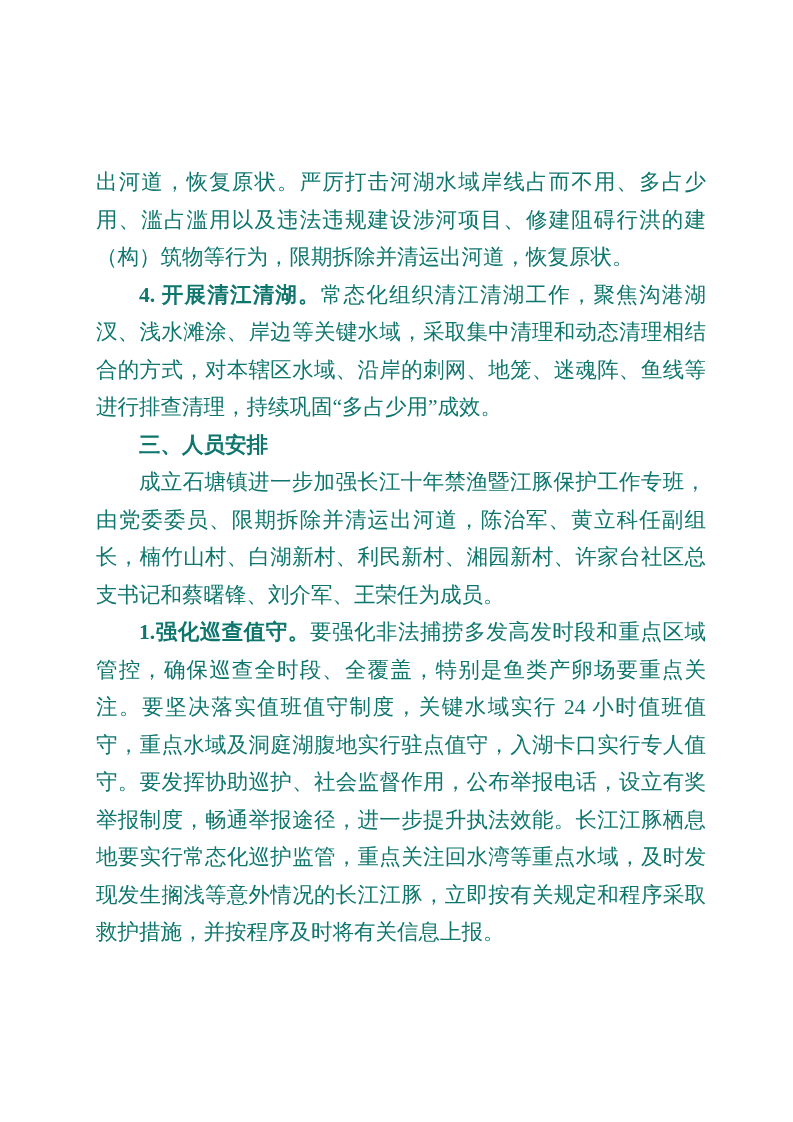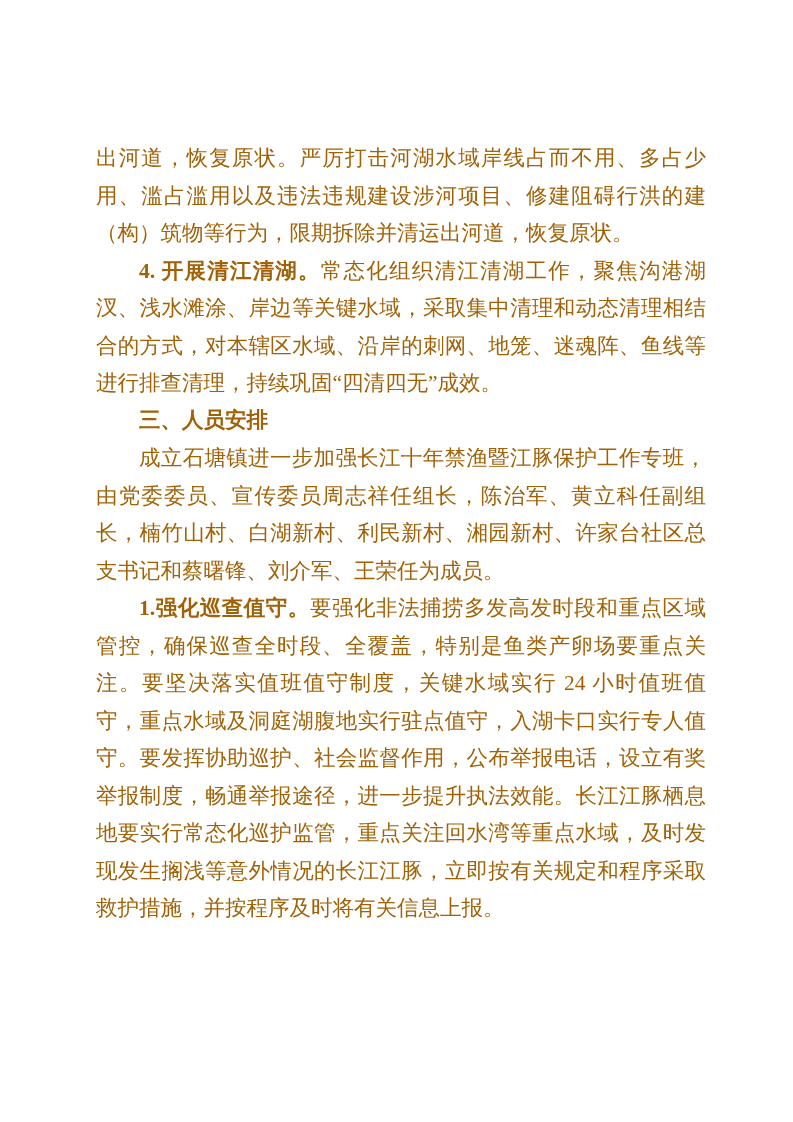--- a/index.html
+++ b/index.html
@@ -10,59 +10,59 @@
   .page {
     position: relative;
     width: 793px;
     height: 1122px;
     background: #ffffff;
     overflow: hidden;
   }
   .content {
     position: absolute;
     left: 96px;
-    top: 140px;
+    top: 164px;
     width: 610px;
-    color: #a16207;
+    color: #0f766e;
   }
   .para {
     margin: 0;
     font-family: "Liberation Serif", "DejaVu Serif", serif;
     font-size: 21.5px;
     line-height: 37.5px;
     text-align: justify;
     text-justify: inter-ideograph;
     word-break: break-all;
   }
   .para.indent {
     text-indent: 43px;
   }
   .lead {
     font-weight: bold;
   }
   .heading {
     margin: 0;
-    font-family: Liberation Mono, monospace;
+    font-family: Liberation Serif, serif;
     font-weight: bold;
     font-size: 21.5px;
     line-height: 37.5px;
     text-indent: 43px;
   }
 </style>
 </head>
 <body>
 
 <div class="page">
   <div class="content">
 
     <p class="para"><span>出河道，恢复原状。严厉打击河湖水域岸线占而不用、多占少用、滥占滥用以及违法违规建设涉河项目、修建阻碍行洪的建（构）筑物等行为，限期拆除并清运出河道，恢复原状。</span></p>
 
-    <p class="para indent"><span class="lead">4. 开展清江清湖。</span><span>常态化组织清江清湖工作，聚焦沟港湖汊、浅水滩涂、岸边等关键水域，采取集中清理和动态清理相结合的方式，对本辖区水域、沿岸的刺网、地笼、迷魂阵、鱼线等进行排查清理，持续巩固“四清四无”成效。</span></p>
+    <p class="para indent"><span class="lead">4. 开展清江清湖。</span><span>常态化组织清江清湖工作，聚焦沟港湖汊、浅水滩涂、岸边等关键水域，采取集中清理和动态清理相结合的方式，对本辖区水域、沿岸的刺网、地笼、迷魂阵、鱼线等进行排查清理，持续巩固“多占少用”成效。</span></p>
 
     <h3 class="heading">三、人员安排</h3>
 
-    <p class="para indent"><span>成立石塘镇进一步加强长江十年禁渔暨江豚保护工作专班，由党委委员、宣传委员周志祥任组长，陈治军、黄立科任副组长，楠竹山村、白湖新村、利民新村、湘园新村、许家台社区总支书记和蔡曙锋、刘介军、王荣任为成员。</span></p>
+    <p class="para indent"><span>成立石塘镇进一步加强长江十年禁渔暨江豚保护工作专班，由党委委员、限期拆除并清运出河道，陈治军、黄立科任副组长，楠竹山村、白湖新村、利民新村、湘园新村、许家台社区总支书记和蔡曙锋、刘介军、王荣任为成员。</span></p>
 
 
     <p class="para indent"><span class="lead">1.强化巡查值守。</span><span>要强化非法捕捞多发高发时段和重点区域管控，确保巡查全时段、全覆盖，特别是鱼类产卵场要重点关注。要坚决落实值班值守制度，关键水域实行 24 小时值班值守，重点水域及洞庭湖腹地实行驻点值守，入湖卡口实行专人值守。要发挥协助巡护、社会监督作用，公布举报电话，设立有奖举报制度，畅通举报途径，进一步提升执法效能。长江江豚栖息地要实行常态化巡护监管，重点关注回水湾等重点水域，及时发现发生搁浅等意外情况的长江江豚，立即按有关规定和程序采取救护措施，并按程序及时将有关信息上报。</span></p>
 
   </div>
 </div>
 
 </body></html>

